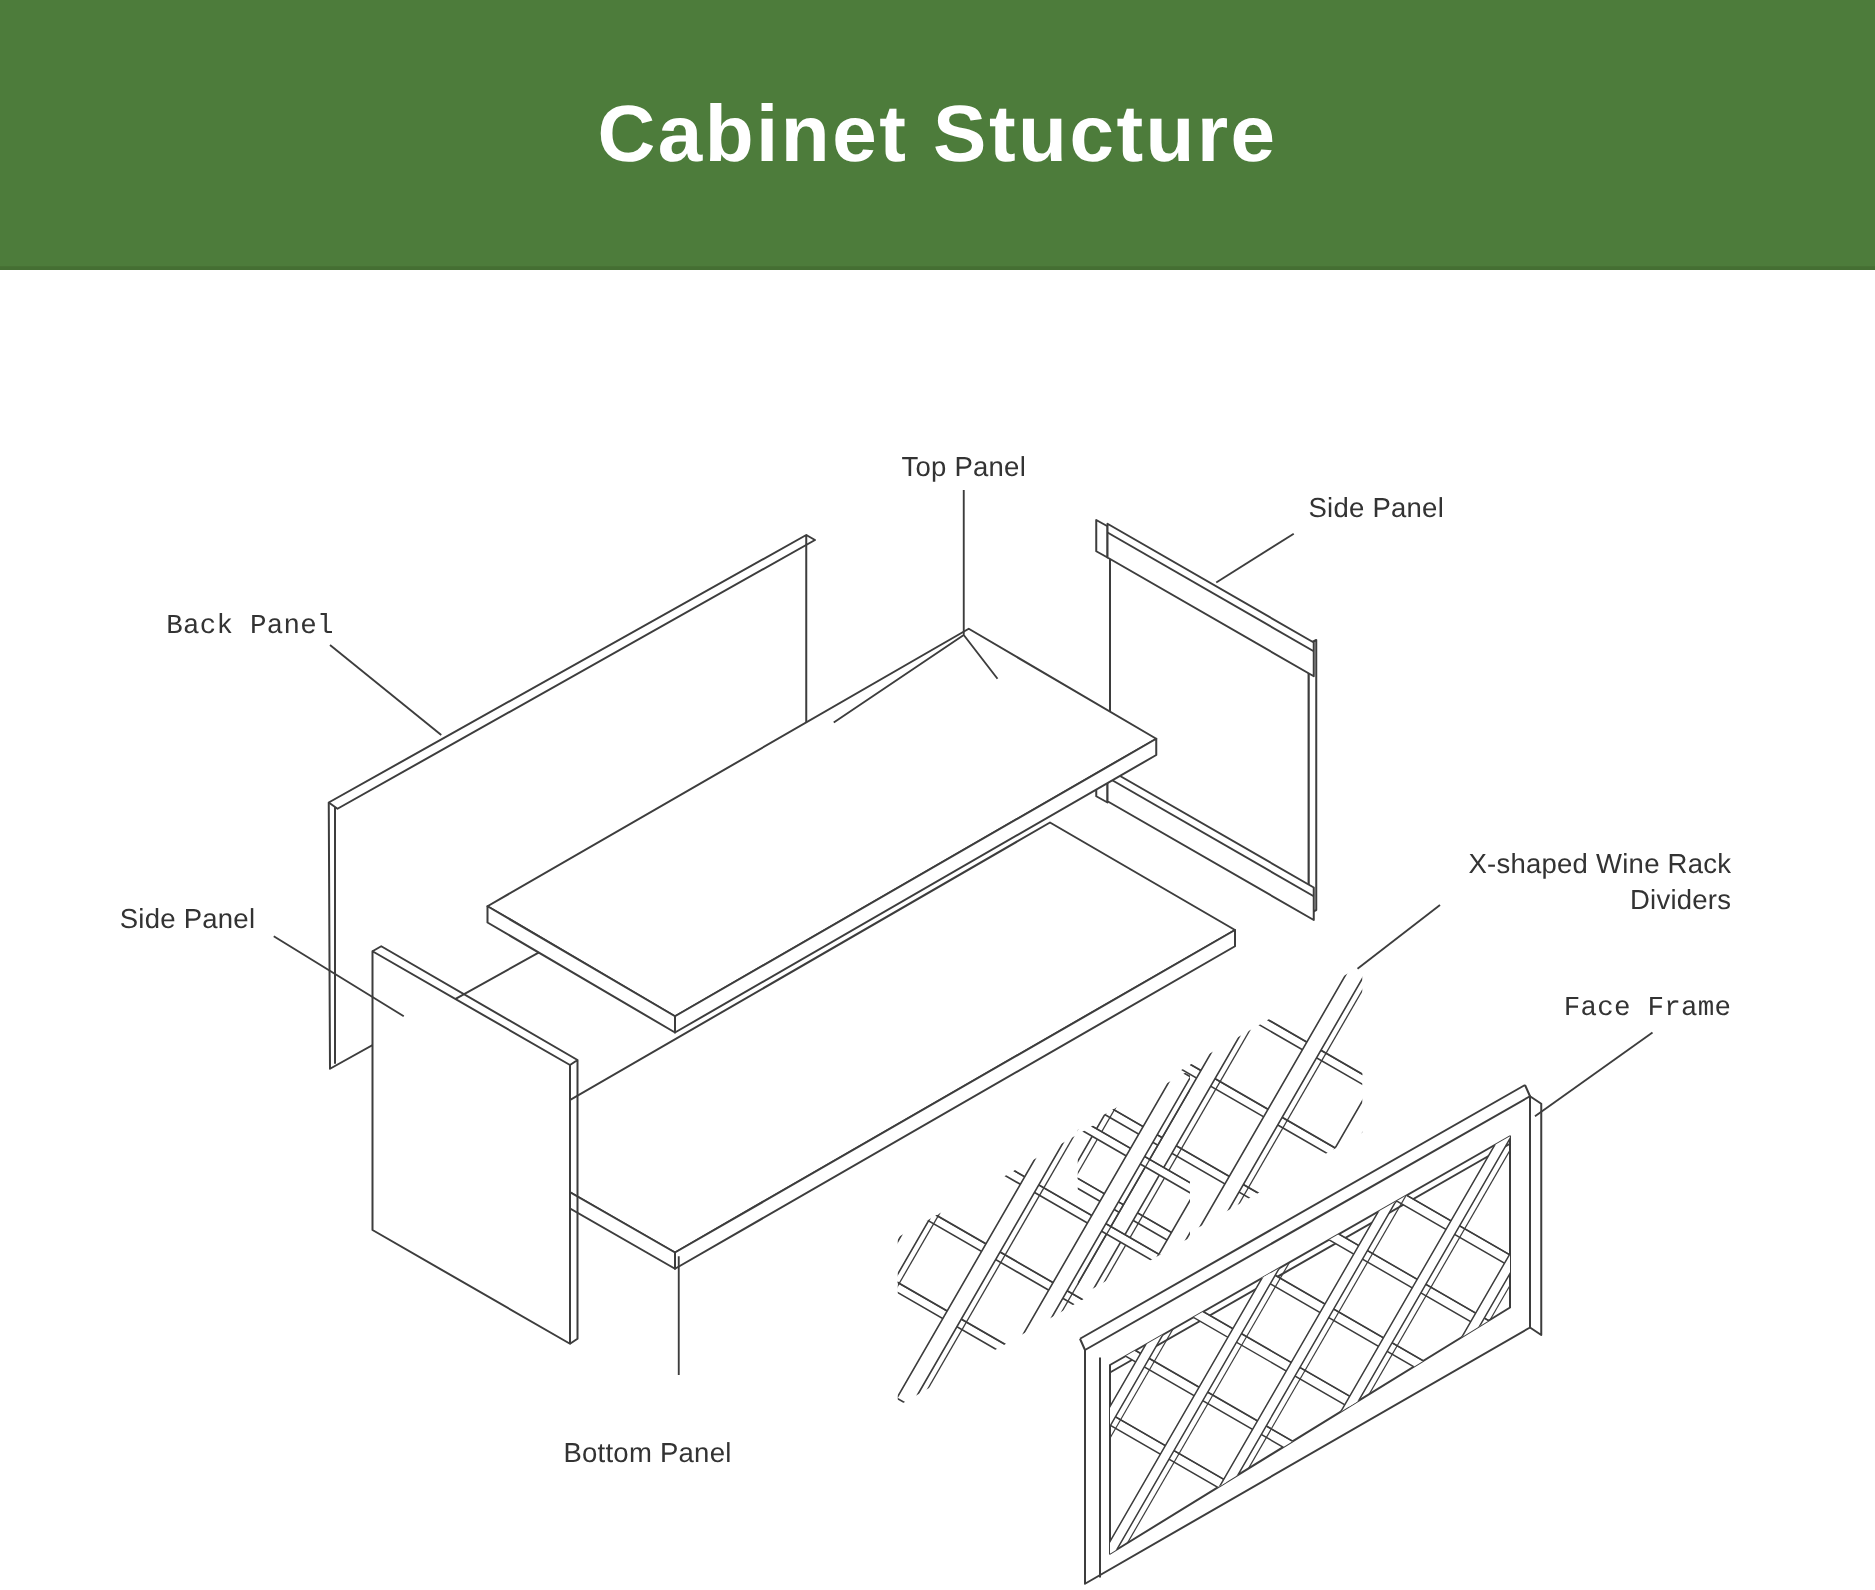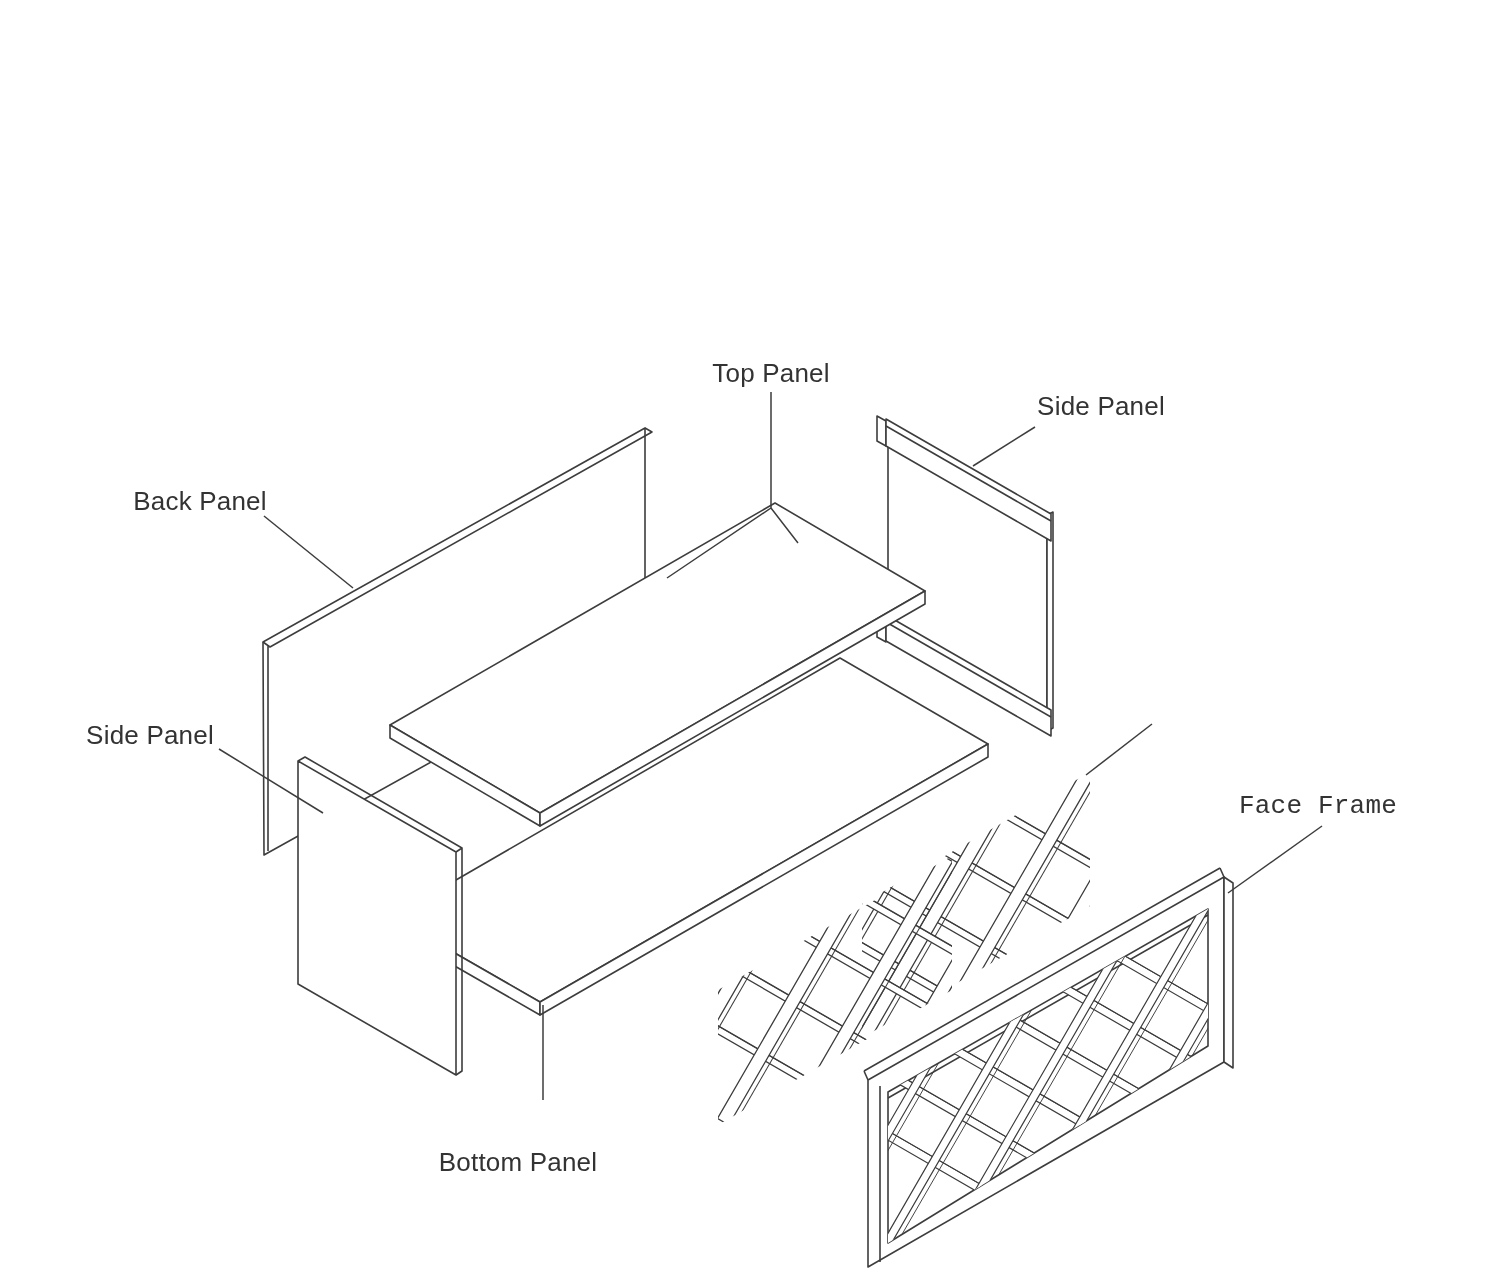--- a/index.html
+++ b/index.html
@@ -7,34 +7,37 @@
     --stroke:#3d3d3d; --label:#333333; --bg:#ffffff;
   }
   html,body{margin:0;padding:0;background:var(--bg);}
   #page{position:relative;width:1500px;height:1272px;background:var(--bg);overflow:hidden;
         font-family:"Liberation Sans","DejaVu Sans",sans-serif;}
   #header{position:absolute;left:0;top:0;width:1500px;height:213px;background:var(--green);
           border-bottom:3px solid var(--green-edge);display:flex;align-items:center;justify-content:center;}
   #header h1{margin:0;color:var(--title);font-size:64px;font-weight:bold;letter-spacing:2px;}
   #diagram-svg{position:absolute;left:0;top:0;width:1500px;height:1272px;}
   .part-label{position:absolute;transform:translate(-50%,-50%);color:var(--label);
-              font-size:26px;line-height:1.3;text-align:right;white-space:nowrap;letter-spacing:0.2px;}
+              font-size:22px;line-height:1.3;text-align:right;white-space:nowrap;letter-spacing:0.2px;}
   .lbl-top-panel{left:771px;top:374px;}
   .lbl-side-panel-right{left:1101px;top:407px;}
-  .lbl-back-panel{left:200px;top:502px;}
+  .lbl-back-panel{left:200px;top:502px;font-family:Liberation Mono, monospace;}
   .lbl-side-panel-left{left:150px;top:736px;}
   .lbl-wine-rack{left:1220px;top:706px;white-space:normal;width:330px;}
   .lbl-face-frame{left:1318px;top:807px;font-family:Liberation Mono, monospace;}
   .lbl-bottom-panel{left:518px;top:1163px;}
 </style>
 </head>
 <body>
 
 <div id="page">
 
+  <div id="header">
+    <h1>Cabinet Stucture</h1>
+  </div>
 
   <svg id="diagram-svg" viewBox="0 0 1500 1272" xmlns="http://www.w3.org/2000/svg">
     <defs>
       <clipPath id="clip-lat-right">
         <polygon points="862,1038 1090,906 1090,772 862,904"></polygon>
       </clipPath>
       <clipPath id="clip-lat-left">
         <polygon points="718,1125 952,990 952,856 718,990"></polygon>
       </clipPath>
       <clipPath id="clip-frame">
@@ -156,15 +159,19 @@
       <path d="M1152,724 L1086,775"></path>
       <path d="M1322,826 L1228,893"></path>
       <path d="M543,1100 L543,1005"></path>
     </g>
   </svg>
 
   <div class="part-label lbl-top-panel">Top Panel</div>
   <div class="part-label lbl-side-panel-right">Side Panel</div>
   <div class="part-label lbl-back-panel">Back Panel</div>
   <div class="part-label lbl-side-panel-left">Side Panel</div>
+  <div class="part-label lbl-wine-rack">
+    <span>X-shaped Wine Rack</span><br>
+    <span>Dividers</span>
+  </div>
   <div class="part-label lbl-face-frame">Face Frame</div>
   <div class="part-label lbl-bottom-panel">Bottom Panel</div>
 </div>
 
 </body></html>

